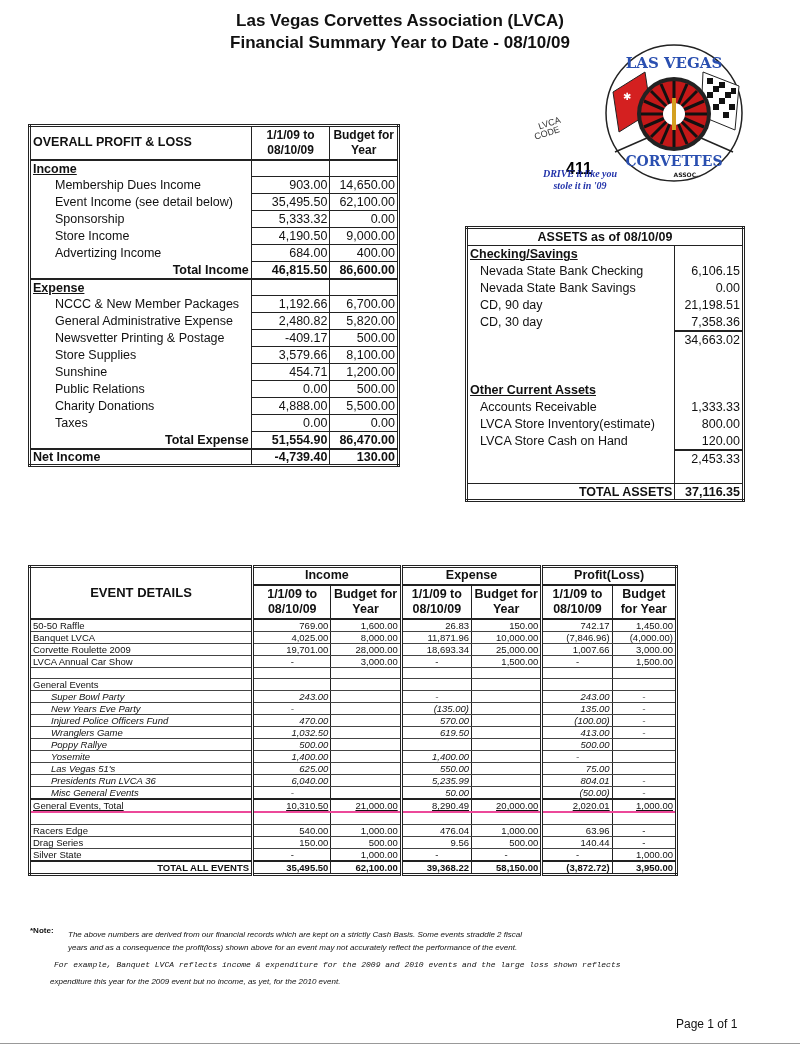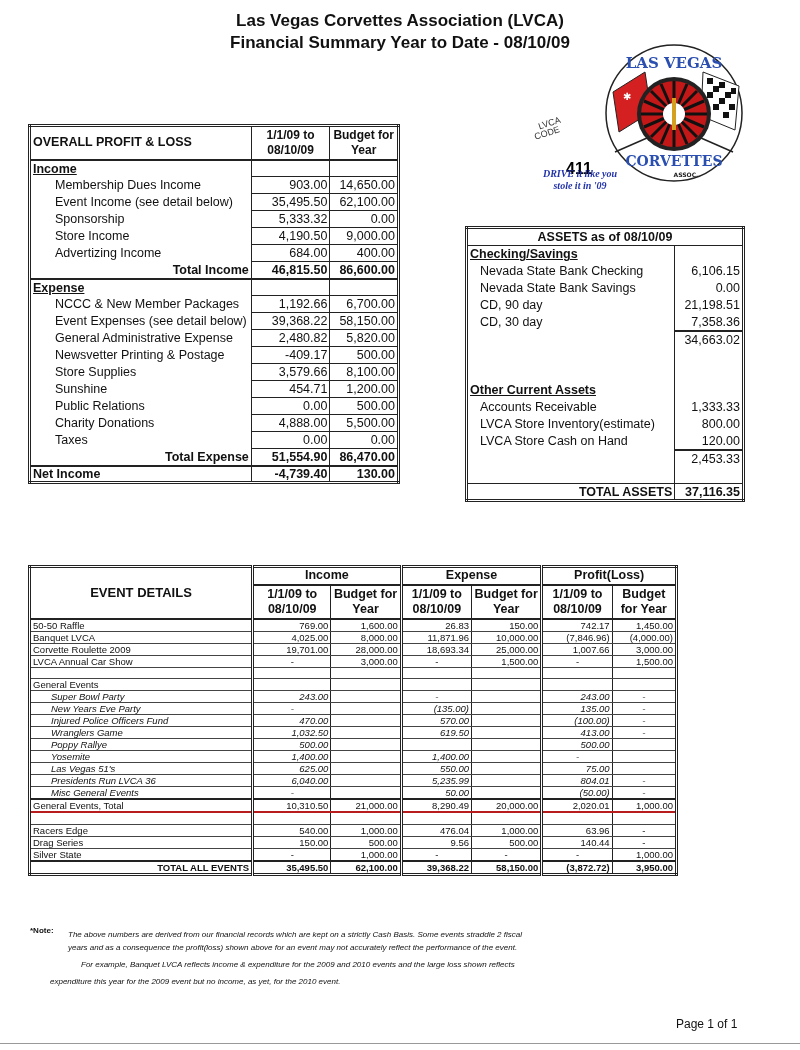--- a/index.html
+++ b/index.html
@@ -53,21 +53,21 @@
   .ev th { font-size: 12.5px; line-height: 15px; font-weight: bold; }
   .ev .grp th { height: 18px; border-bottom: 2px solid #222; }
   .ev .sub th { height: 34px; border-bottom: 2px solid #222; }
   .ev th.lbl { font-size: 13px; }
   .ev td.lbl { border-left: none; text-align: left; }
   .ev td.num { text-align: right; }
   .ev .dbl { border-left: 3px double #222 !important; }
   .ev tr.it td { font-style: italic; }
   .ev tr.it td.lbl { padding-left: 20px; }
   .ev td.center { text-align: center; }
-  .ev tr.gtot td { border-top: 2px solid #222; border-bottom: 2px solid #b91c1c; }
+  .ev tr.gtot td { border-top: 2px solid #222; border-bottom: 2px solid #ec4899; text-decoration: underline; }
   .ev tr.alltot td { font-weight: bold; border-top: 2px solid #222; }
   .ev tr.alltot td.lbl { text-align: right; }
   .ev col.e1 { width: 222px; } .ev col.e2 { width: 78px; } .ev col.e3 { width: 70px; }
   .ev col.e4 { width: 70px; } .ev col.e5 { width: 70px; } .ev col.e6 { width: 70px; } .ev col.e7 { width: 64px; }
 
   .note { position: absolute; left: 30px; top: 922px; width: 540px; font-size: 8px; line-height: 17px; font-style: italic; color: #111; }
   .note-label { position: absolute; left: 0; top: 0; font-style: normal; font-weight: bold; }
   .note-line { position: absolute; white-space: nowrap; }
   .footer { position: absolute; left: 676px; top: 1017px; font-size: 12px; color: #111; }
   .bottom-rule { position: absolute; left: 0; top: 1043px; width: 800px; height: 1px; background: #999; }
@@ -189,25 +189,20 @@
       </tr>
   <tr class="section">
         <td class="lbl">Expense</td>
         <td class="num"></td>
         <td class="num"></td>
       </tr>
   <tr>
         <td class="lbl indent">NCCC &amp; New Member Packages</td>
         <td class="num">1,192.66</td>
         <td class="num">6,700.00</td>
-      </tr>
-  <tr>
-        <td class="lbl indent">Event Expenses (see detail below)</td>
-        <td class="num">39,368.22</td>
-        <td class="num">58,150.00</td>
       </tr>
   <tr>
         <td class="lbl indent">General Administrative Expense</td>
         <td class="num">2,480.82</td>
         <td class="num">5,820.00</td>
       </tr>
   <tr>
         <td class="lbl indent">Newsvetter Printing &amp; Postage</td>
         <td class="num">-409.17</td>
         <td class="num">500.00</td>
@@ -559,18 +554,18 @@
         <td class="num dbl">(3,872.72)</td>
         <td class="num">3,950.00</td>
       </tr>
 </tbody>
   </table>
 
 <div class="note">
   <span class="note-label">*Note:</span>
   <span class="note-line" style="left:38px; top:4px;">The above numbers are derived from our financial records which are kept on a strictly Cash Basis.  Some events straddle 2 fiscal</span>
   <span class="note-line" style="left:38px; top:17px;">years and as a consequence the profit(loss) shown above for an event may not accurately reflect the performance of the event.</span>
-  <span class="note-line" style="left:51px; top:34px;">For example, Banquet LVCA reflects income &amp; expenditure for the 2009 and 2010 events and the large loss shown reflects</span>
+  <span class="note-line" style="left:24px; top:34px;font-family:Liberation Mono, monospace;">For example, Banquet LVCA reflects income &amp; expenditure for the 2009 and 2010 events and the large loss shown reflects</span>
   <span class="note-line" style="left:20px; top:51px;">expenditure this year for the 2009 event but no income, as yet, for the 2010 event.</span>
 </div>
 
 <div class="footer">Page 1 of 1</div>
 <div class="bottom-rule"></div>
 
 </body></html>

